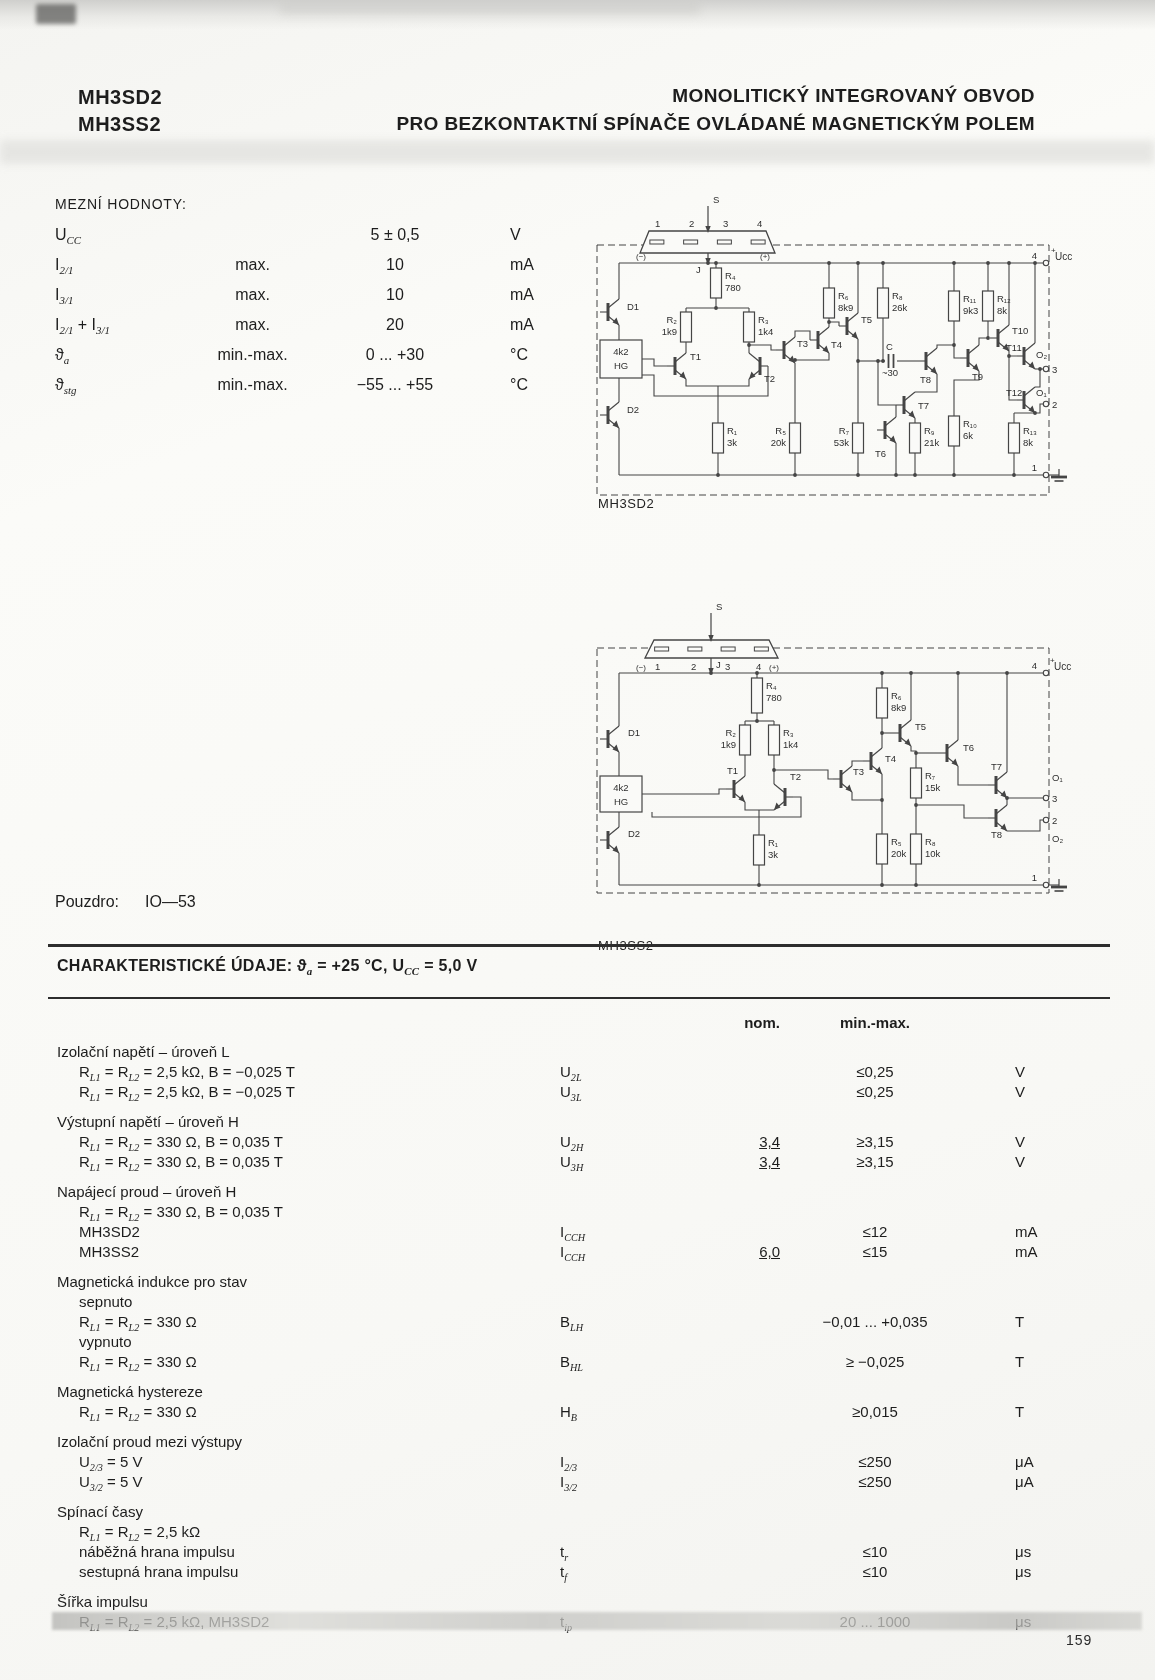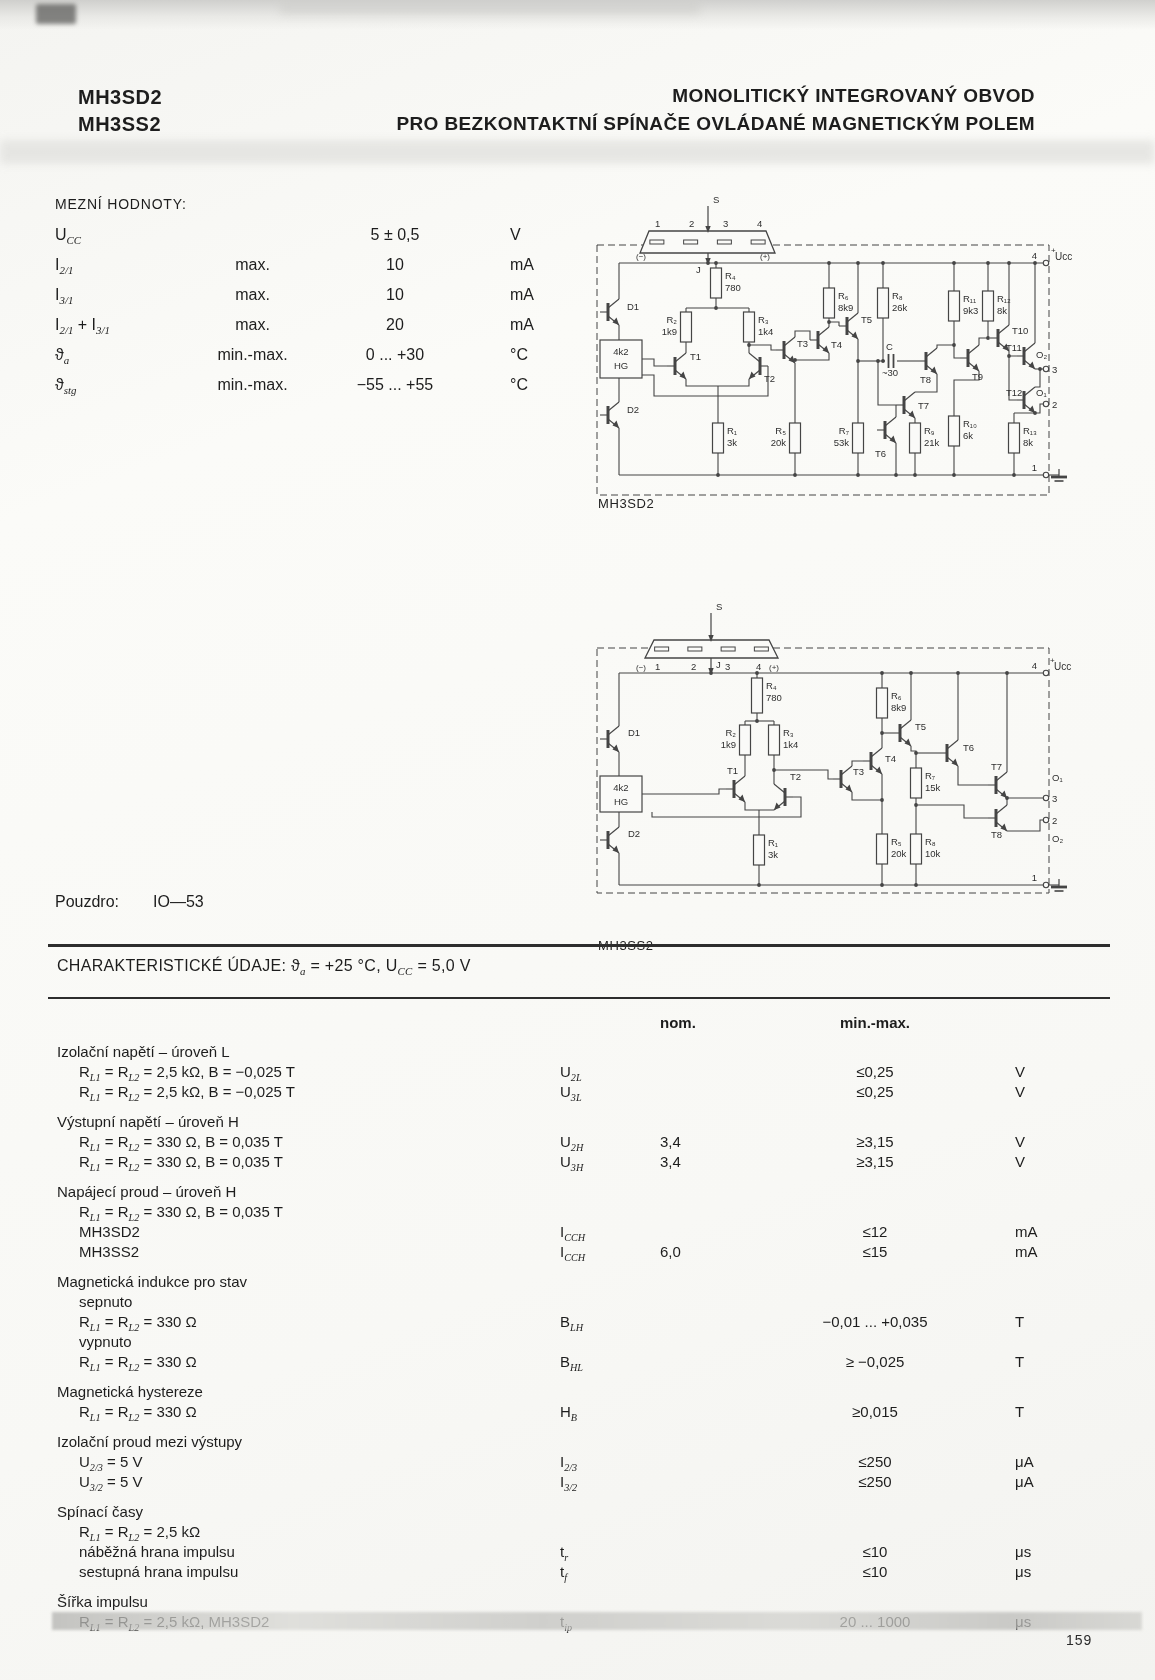--- a/index.html
+++ b/index.html
@@ -31,35 +31,35 @@
   .l-unit{width:100px;padding-left:30px;box-sizing:border-box;}
   sub{font-size:68%;font-style:italic;font-family:"Liberation Serif",serif;line-height:0;}
   
   .sch{position:absolute;}
   .sch1{left:594px;top:190px;}
   .sch2{left:594px;top:565px;}
   .diagram-caption{position:absolute;font-size:13px;letter-spacing:.6px;color:#222;}
   .cap1{left:598px;top:496px;}
   .cap2{left:598px;top:938px;}
   .pouzdro{position:absolute;left:55px;top:893px;font-size:16px;}
-  .pouzdro .val{margin-left:34px;}
+  .pouzdro .val{margin-left:26px;}
   
   .rule1{position:absolute;left:48px;top:944px;width:1062px;height:3px;background:#2d2d2d;}
-  .char-heading{position:absolute;left:57px;top:957px;font-size:16px;letter-spacing:.3px;}
+  .char-heading{position:absolute;left:57px;top:957px;font-size:16px;letter-spacing:.3px;font-weight:bold;}
   .rule2{position:absolute;left:48px;top:997px;width:1062px;height:2px;background:#2d2d2d;}
   .char-heads{position:absolute;left:55px;top:1014px;width:1060px;font-size:15px;font-weight:bold;}
-  .h-nom{position:absolute;left:605px;width:120px;text-align:left;}
+  .h-nom{position:absolute;left:605px;width:120px;text-align:right;}
   .h-mm{position:absolute;left:725px;width:190px;text-align:center;}
   .chartab{position:absolute;left:55px;top:1042px;width:1075px;font-size:15px;}
   .char-section{margin-bottom:10px;}
   .cs-title{line-height:20px;padding-left:2px;}
   .char-row{display:flex;line-height:20px;}
   .c-cond{width:505px;padding-left:24px;box-sizing:border-box;}
   .c-sym{width:100px;}
-  .c-nom{width:120px;text-align:left;}
+  .c-nom{width:120px;text-align:right;text-decoration:underline;}
   .c-mm{width:190px;text-align:center;}
   .c-unit{width:140px;padding-left:45px;box-sizing:border-box;}
   .page-number{position:absolute;left:1066px;top:1632px;font-size:14px;letter-spacing:1px;color:#2a2a2a;}
 </style>
 </head>
 <body>
 
 <div class="page">
   <div class="scan-top"></div>
   <div class="scan-corner"></div>

